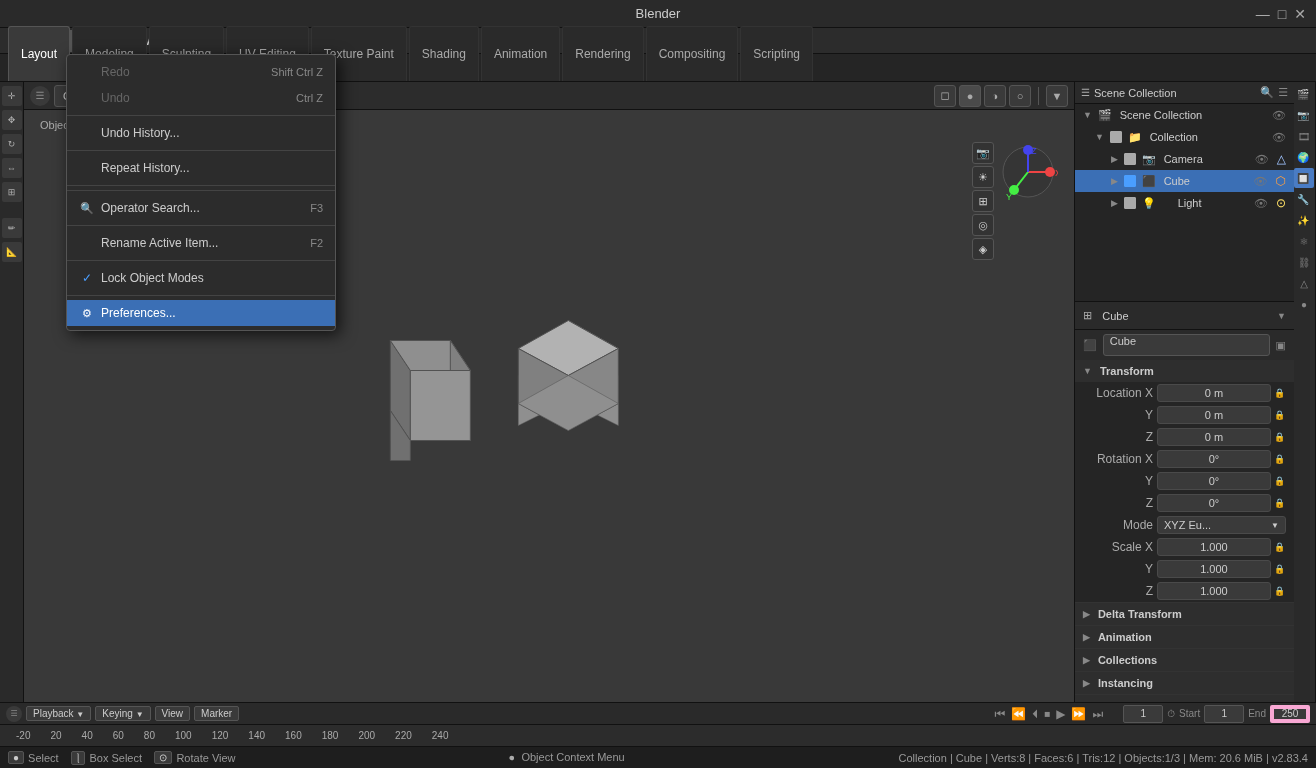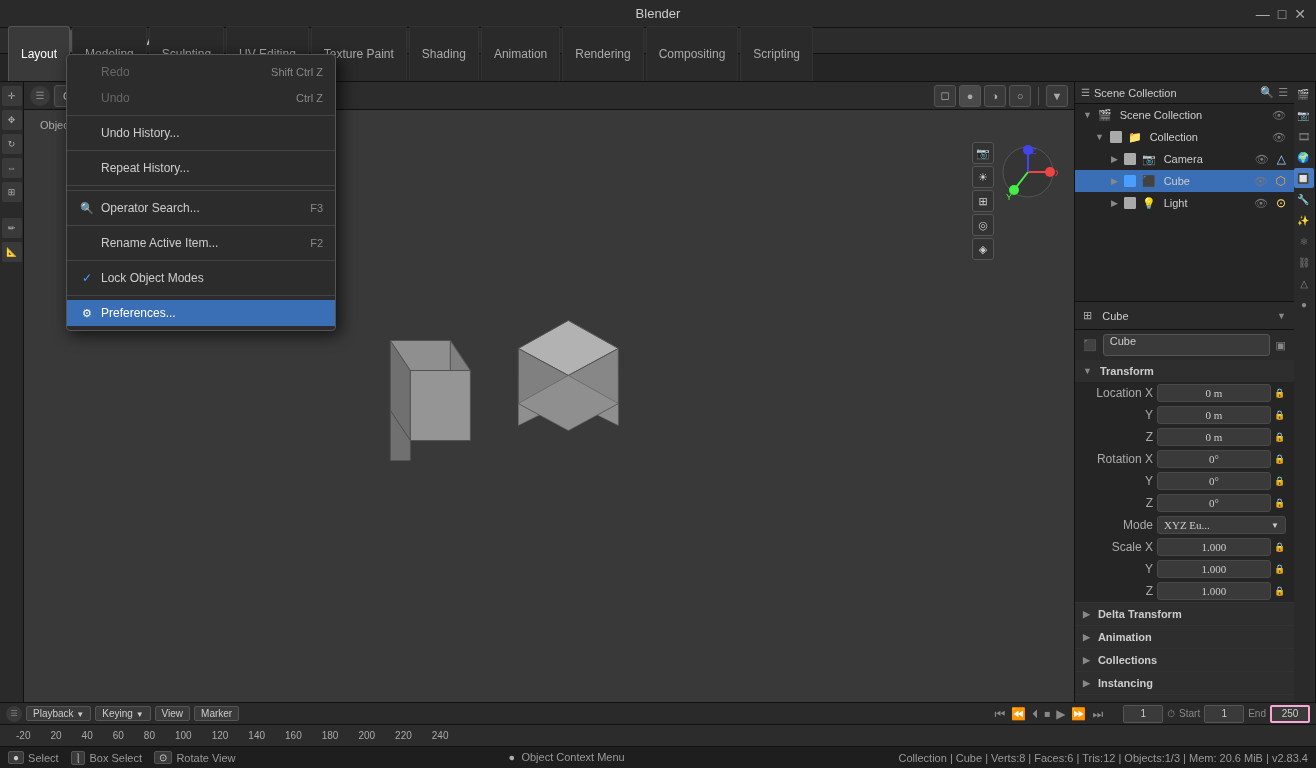--- a/index.html
+++ b/index.html
@@ -300,21 +300,20 @@
       height: 18px;
       background: #3a3a3a;
       border: 1px solid #4a4a4a;
       border-radius: 3px;
       color: #ccc;
       padding: 0 6px;
       font-size: 11px;
       display: flex;
       align-items: center;
       justify-content: center;
-      font-family: Liberation Serif, serif;
     }
 
     
     #edit-menu {
       position: absolute;
       top: 54px;
       left: 66px;
       width: 270px;
       background: #2c2c2c;
       border: 1px solid #555;
@@ -660,21 +659,21 @@
           <span style="width:12px;height:12px;border:1px solid #4a9eff;background:#4a9eff;display:inline-block;border-radius:1px;"></span>
           <span style="color:#ff9f40;font-size:11px;margin-left:2px;">⬛</span>
           <span style="font-size:11px;margin-left:4px;">Cube</span>
           <span class="eye-icon">👁</span>
           <span style="color:#ff9f40;font-size:12px;margin-left:4px;">⬡</span>
         </div>
         <div class="outliner-item outliner-indent2">
           <span class="outliner-arrow">▶</span>
           <span style="width:12px;height:12px;border:1px solid #aaa;background:#aaa;display:inline-block;border-radius:1px;"></span>
           <span style="color:#ffe066;font-size:11px;margin-left:2px;">💡</span>
-          <span style="font-size:11px;margin-left:4px;">Light</span>
+          <span style="font-size:11px;margin-left:18px;">Light</span>
           <span class="eye-icon">👁</span>
           <span style="color:#ffe066;font-size:12px;margin-left:4px;">⊙</span>
         </div>
       </div>
 
       <div id="properties">
 
         <div id="prop-header">
           <span style="font-size:11px;color:#aaa;">⊞</span>
           <span style="font-size:11px;color:#ccc;margin-left:4px;">Cube</span>
@@ -875,21 +874,21 @@
       <span style="color:#888;cursor:pointer;">▶</span>
       <span style="color:#888;cursor:pointer;">⏩</span>
       <span style="color:#888;cursor:pointer;">⏭</span>
     </div>
     <div style="display:flex;align-items:center;gap:4px;margin-left:16px;">
       <div style="width:40px;height:18px;background:#3a3a3a;border:1px solid #555;border-radius:2px;display:flex;align-items:center;justify-content:center;font-size:10px;color:#ccc;cursor:pointer;">1</div>
       <span style="color:#888;font-size:10px;">⏱</span>
       <span style="color:#888;font-size:10px;">Start</span>
       <div style="width:40px;height:18px;background:#3a3a3a;border:1px solid #555;border-radius:2px;display:flex;align-items:center;justify-content:center;font-size:10px;color:#ccc;cursor:pointer;">1</div>
       <span style="color:#888;font-size:10px;">End</span>
-      <div style="width:40px;height:18px;background:#3a3a3a;border:2px solid #f9a8d4;border-radius:2px;display:flex;align-items:center;justify-content:center;font-size:10px;color:#ccc;cursor:pointer;">250</div>
+      <div style="width:40px;height:18px;background:#3a3a3a;border:4px solid #f9a8d4;border-radius:2px;display:flex;align-items:center;justify-content:center;font-size:10px;color:#ccc;cursor:pointer;">250</div>
     </div>
   </div>
   <div id="timeline-ruler">
     <span class="tl-num">-20</span>
     <span class="tl-num">20</span>
     <span class="tl-num">40</span>
     <span class="tl-num">60</span>
     <span class="tl-num">80</span>
     <span class="tl-num">100</span>
     <span class="tl-num">120</span>

